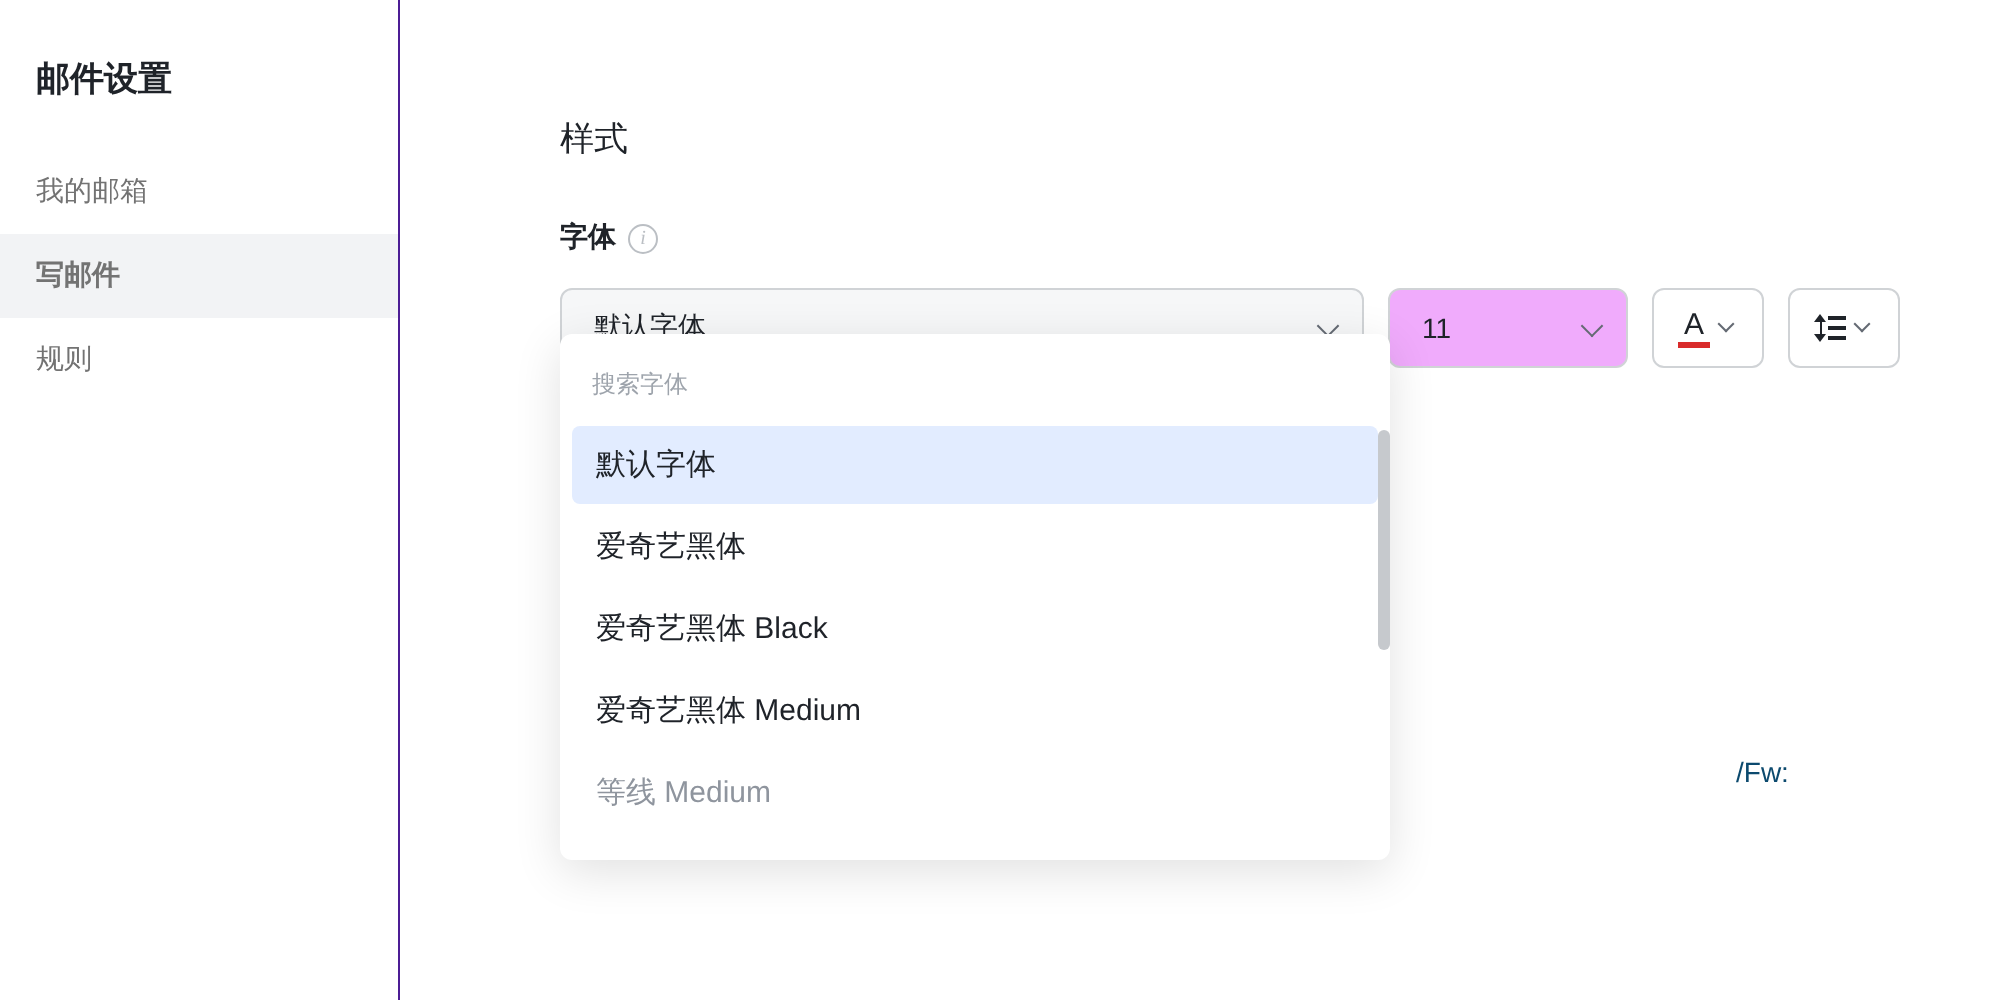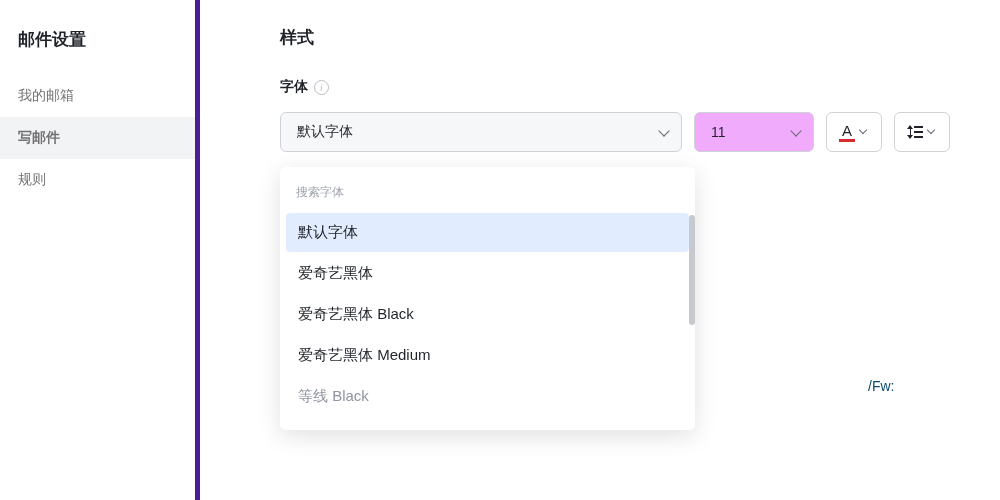--- a/index.html
+++ b/index.html
@@ -8,21 +8,21 @@
       background: #fff;
       width: 1000px;
       height: 500px;
       display: flex;
       overflow: hidden;
       color: #1f2329;
       font-size: 14px;
     }
     .sidebar {
       width: 200px;
-      border-right: 5px solid #4c1d95;
+      border-right: 1px solid #4c1d95;
       padding-top: 28px;
       flex-shrink: 0;
     }
     .sidebar-title {
       font-size: 17px;
       font-weight: 600;
       padding: 0 18px 24px 18px;
       color: #1f2329;
     }
     .sidebar-item {
@@ -35,22 +35,23 @@
       background: #f2f3f5;
       font-weight: 600;
     }
     .main {
       flex: 1;
       padding: 26px 0 0 80px;
       position: relative;
     }
     .section-title {
       font-size: 17px;
-      font-weight: 700;
+      font-weight: 400;
       margin-bottom: 26px;
+      margin-top: 32px;
     }
     .field-label {
       font-size: 14px;
       font-weight: 600;
       display: flex;
       align-items: center;
       gap: 6px;
       margin-bottom: 16px;
       margin-top: 29px;
     }
@@ -253,17 +254,17 @@
 
   <div class="dropdown-panel">
     <div class="search-row">
       <input class="search-input" type="text" placeholder="搜索字体" style="">
     </div>
     <div class="options-wrap">
       <div class="option-item selected">默认字体</div>
       <div class="option-item">爱奇艺黑体</div>
       <div class="option-item">爱奇艺黑体 Black</div>
       <div class="option-item">爱奇艺黑体 Medium</div>
-      <div class="option-item muted">等线 Black</div>
+      <div class="option-item muted">等线 Medium</div>
       <div class="scroll-indicator"></div>
     </div>
   </div>
 </div>
 
 </body></html>

